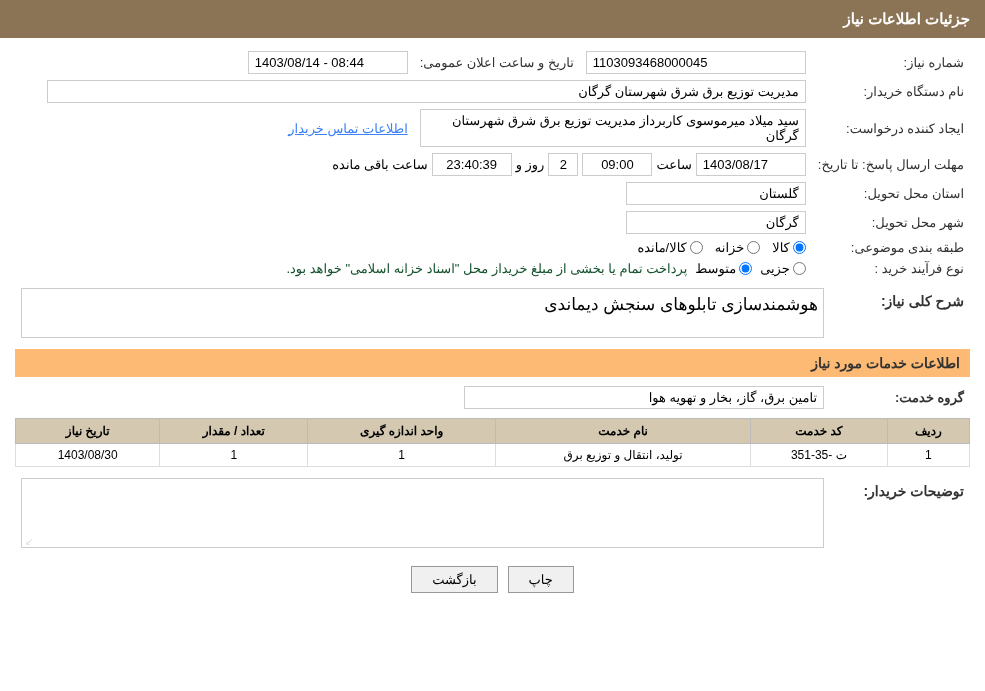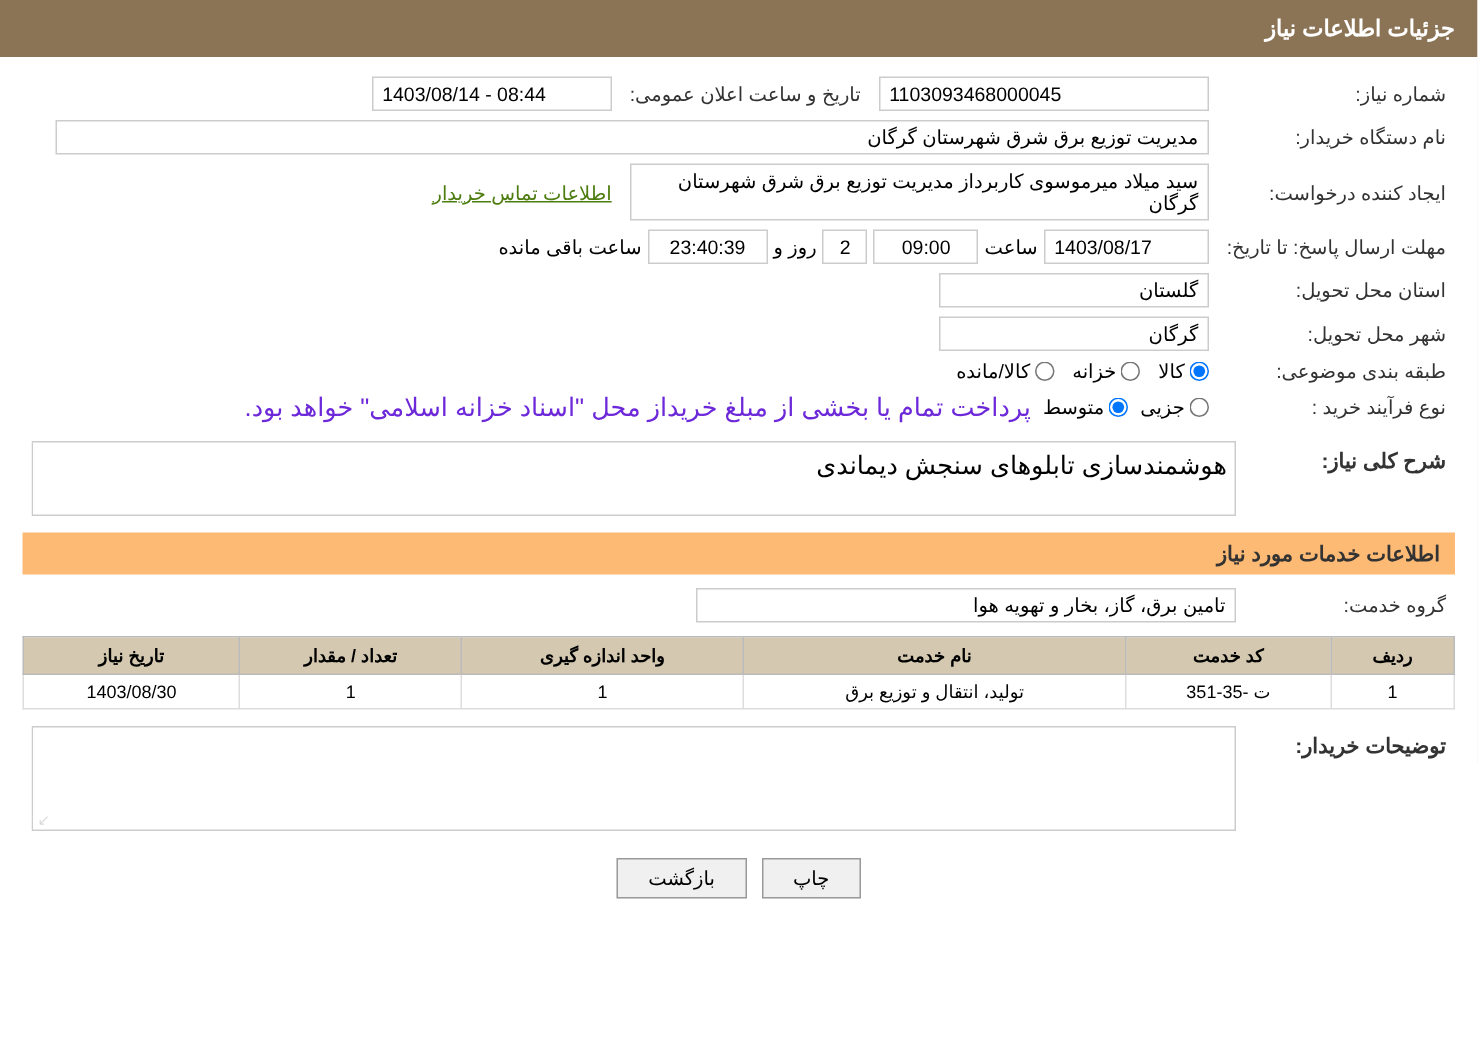--- a/index.html
+++ b/index.html
@@ -50,21 +50,21 @@
       background: #fff;
       padding: 3px 6px;
       font-size: 13px;
       font-family: Tahoma, Arial, sans-serif;
       direction: rtl;
       text-align: right;
     }
     .input-box.wide { width: 100%; }
     .input-box.medium { width: 220px; }
     .blue-link {
-      color: #4d7c0f;
+      color: #3b82f6;
       text-decoration: underline;
       cursor: pointer;
     }
     .row-flex {
       display: flex;
       align-items: center;
       gap: 4px;
       direction: rtl;
     }
     .section-header {
@@ -132,22 +132,22 @@
       align-items: center;
       gap: 12px;
       direction: rtl;
     }
     .radio-item {
       display: flex;
       align-items: center;
       gap: 3px;
     }
     .gray-text {
-      color: #6d28d9;
-      font-size: 17px;
+      color: #14532d;
+      font-size: 13px;
       margin-left: 36px;
     }
     .watermark-area {
       position: relative;
       overflow: hidden;
     }
   </style>
 </head>
 <body>
 
@@ -276,21 +276,21 @@
         </td>
       </tr>
     </tbody>
       </table>
 
     <div class="section-header">اطلاعات خدمات مورد نیاز</div>
 
     <table class="info-table">
       <tbody>
           <tr>
-        <td class="label-cell" style="font-weight:normal">گروه خدمت:</td>
+        <td class="label-cell" style="font-weight:bold">گروه خدمت:</td>
         <td>
           <div class="input-box" style="width:360px">تامین برق، گاز، بخار و تهویه هوا</div>
         </td>
       </tr>
     </tbody>
       </table>
 
     <table class="service-table">
       <thead>
         <tr>

